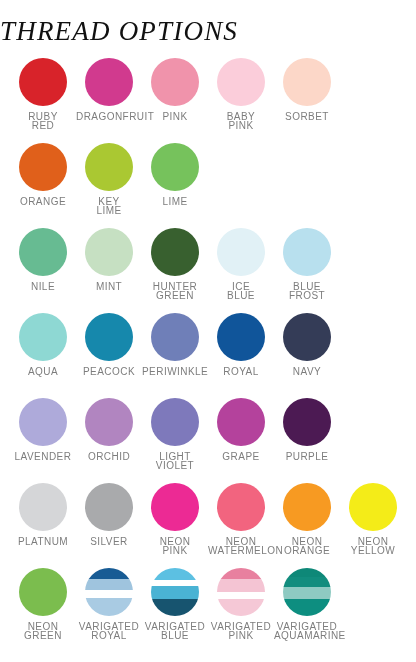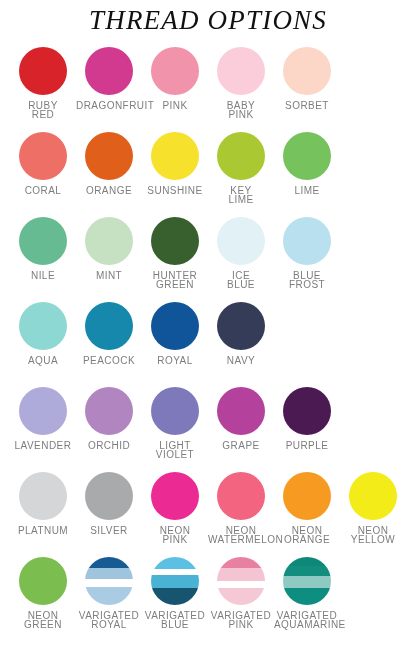--- a/index.html
+++ b/index.html
@@ -9,29 +9,29 @@
   }
   body {
     width: 416px;
     height: 662px;
     overflow: hidden;
     font-family: "Liberation Sans", sans-serif;
     -webkit-font-smoothing: antialiased;
   }
 
   #page-title {
-    text-align: center;
+    text-align: left;
     font-family: "Liberation Serif", "DejaVu Serif", serif;
     font-style: italic;
     font-weight: 400;
     font-size: 27px;
     letter-spacing: 1.2px;
     color: #111111;
     margin: 0;
-    padding-top: 3px;
+    padding-top: 14px;
     height: 40px;
     line-height: 34px;
     white-space: nowrap;
   }
 
   #palette-grid {
     position: relative;
     width: 416px;
     padding-top: 4px;
   }
@@ -110,30 +110,22 @@
         <div class="swatch-label">BABY
 PINK</div>
       </div>
       <div class="swatch-cell">
         <div class="swatch-disc" style="background: rgb(252, 215, 200);"></div>
         <div class="swatch-label">SORBET</div>
       </div>
     </div>
     <div class="swatch-row">
       <div class="swatch-cell">
-        <div class="swatch-disc" style="background: rgb(238, 111, 102);"></div>
-        <div class="swatch-label">CORAL</div>
-      </div>
-      <div class="swatch-cell">
         <div class="swatch-disc" style="background: rgb(224, 96, 27);"></div>
         <div class="swatch-label">ORANGE</div>
-      </div>
-      <div class="swatch-cell">
-        <div class="swatch-disc" style="background: rgb(246, 225, 44);"></div>
-        <div class="swatch-label">SUNSHINE</div>
       </div>
       <div class="swatch-cell">
         <div class="swatch-disc" style="background: rgb(170, 200, 50);"></div>
         <div class="swatch-label">KEY
 LIME</div>
       </div>
       <div class="swatch-cell">
         <div class="swatch-disc" style="background: rgb(118, 194, 92);"></div>
         <div class="swatch-label">LIME</div>
       </div>
@@ -164,20 +156,24 @@
       </div>
     </div>
     <div class="swatch-row">
       <div class="swatch-cell">
         <div class="swatch-disc" style="background: rgb(142, 216, 211);"></div>
         <div class="swatch-label">AQUA</div>
       </div>
       <div class="swatch-cell">
         <div class="swatch-disc" style="background: rgb(22, 136, 172);"></div>
         <div class="swatch-label">PEACOCK</div>
+      </div>
+      <div class="swatch-cell">
+        <div class="swatch-disc" style="background: rgb(111, 127, 184);"></div>
+        <div class="swatch-label">PERIWINKLE</div>
       </div>
       <div class="swatch-cell">
         <div class="swatch-disc" style="background: rgb(16, 85, 154);"></div>
         <div class="swatch-label">ROYAL</div>
       </div>
       <div class="swatch-cell">
         <div class="swatch-disc" style="background: rgb(52, 60, 87);"></div>
         <div class="swatch-label">NAVY</div>
       </div>
     </div>

